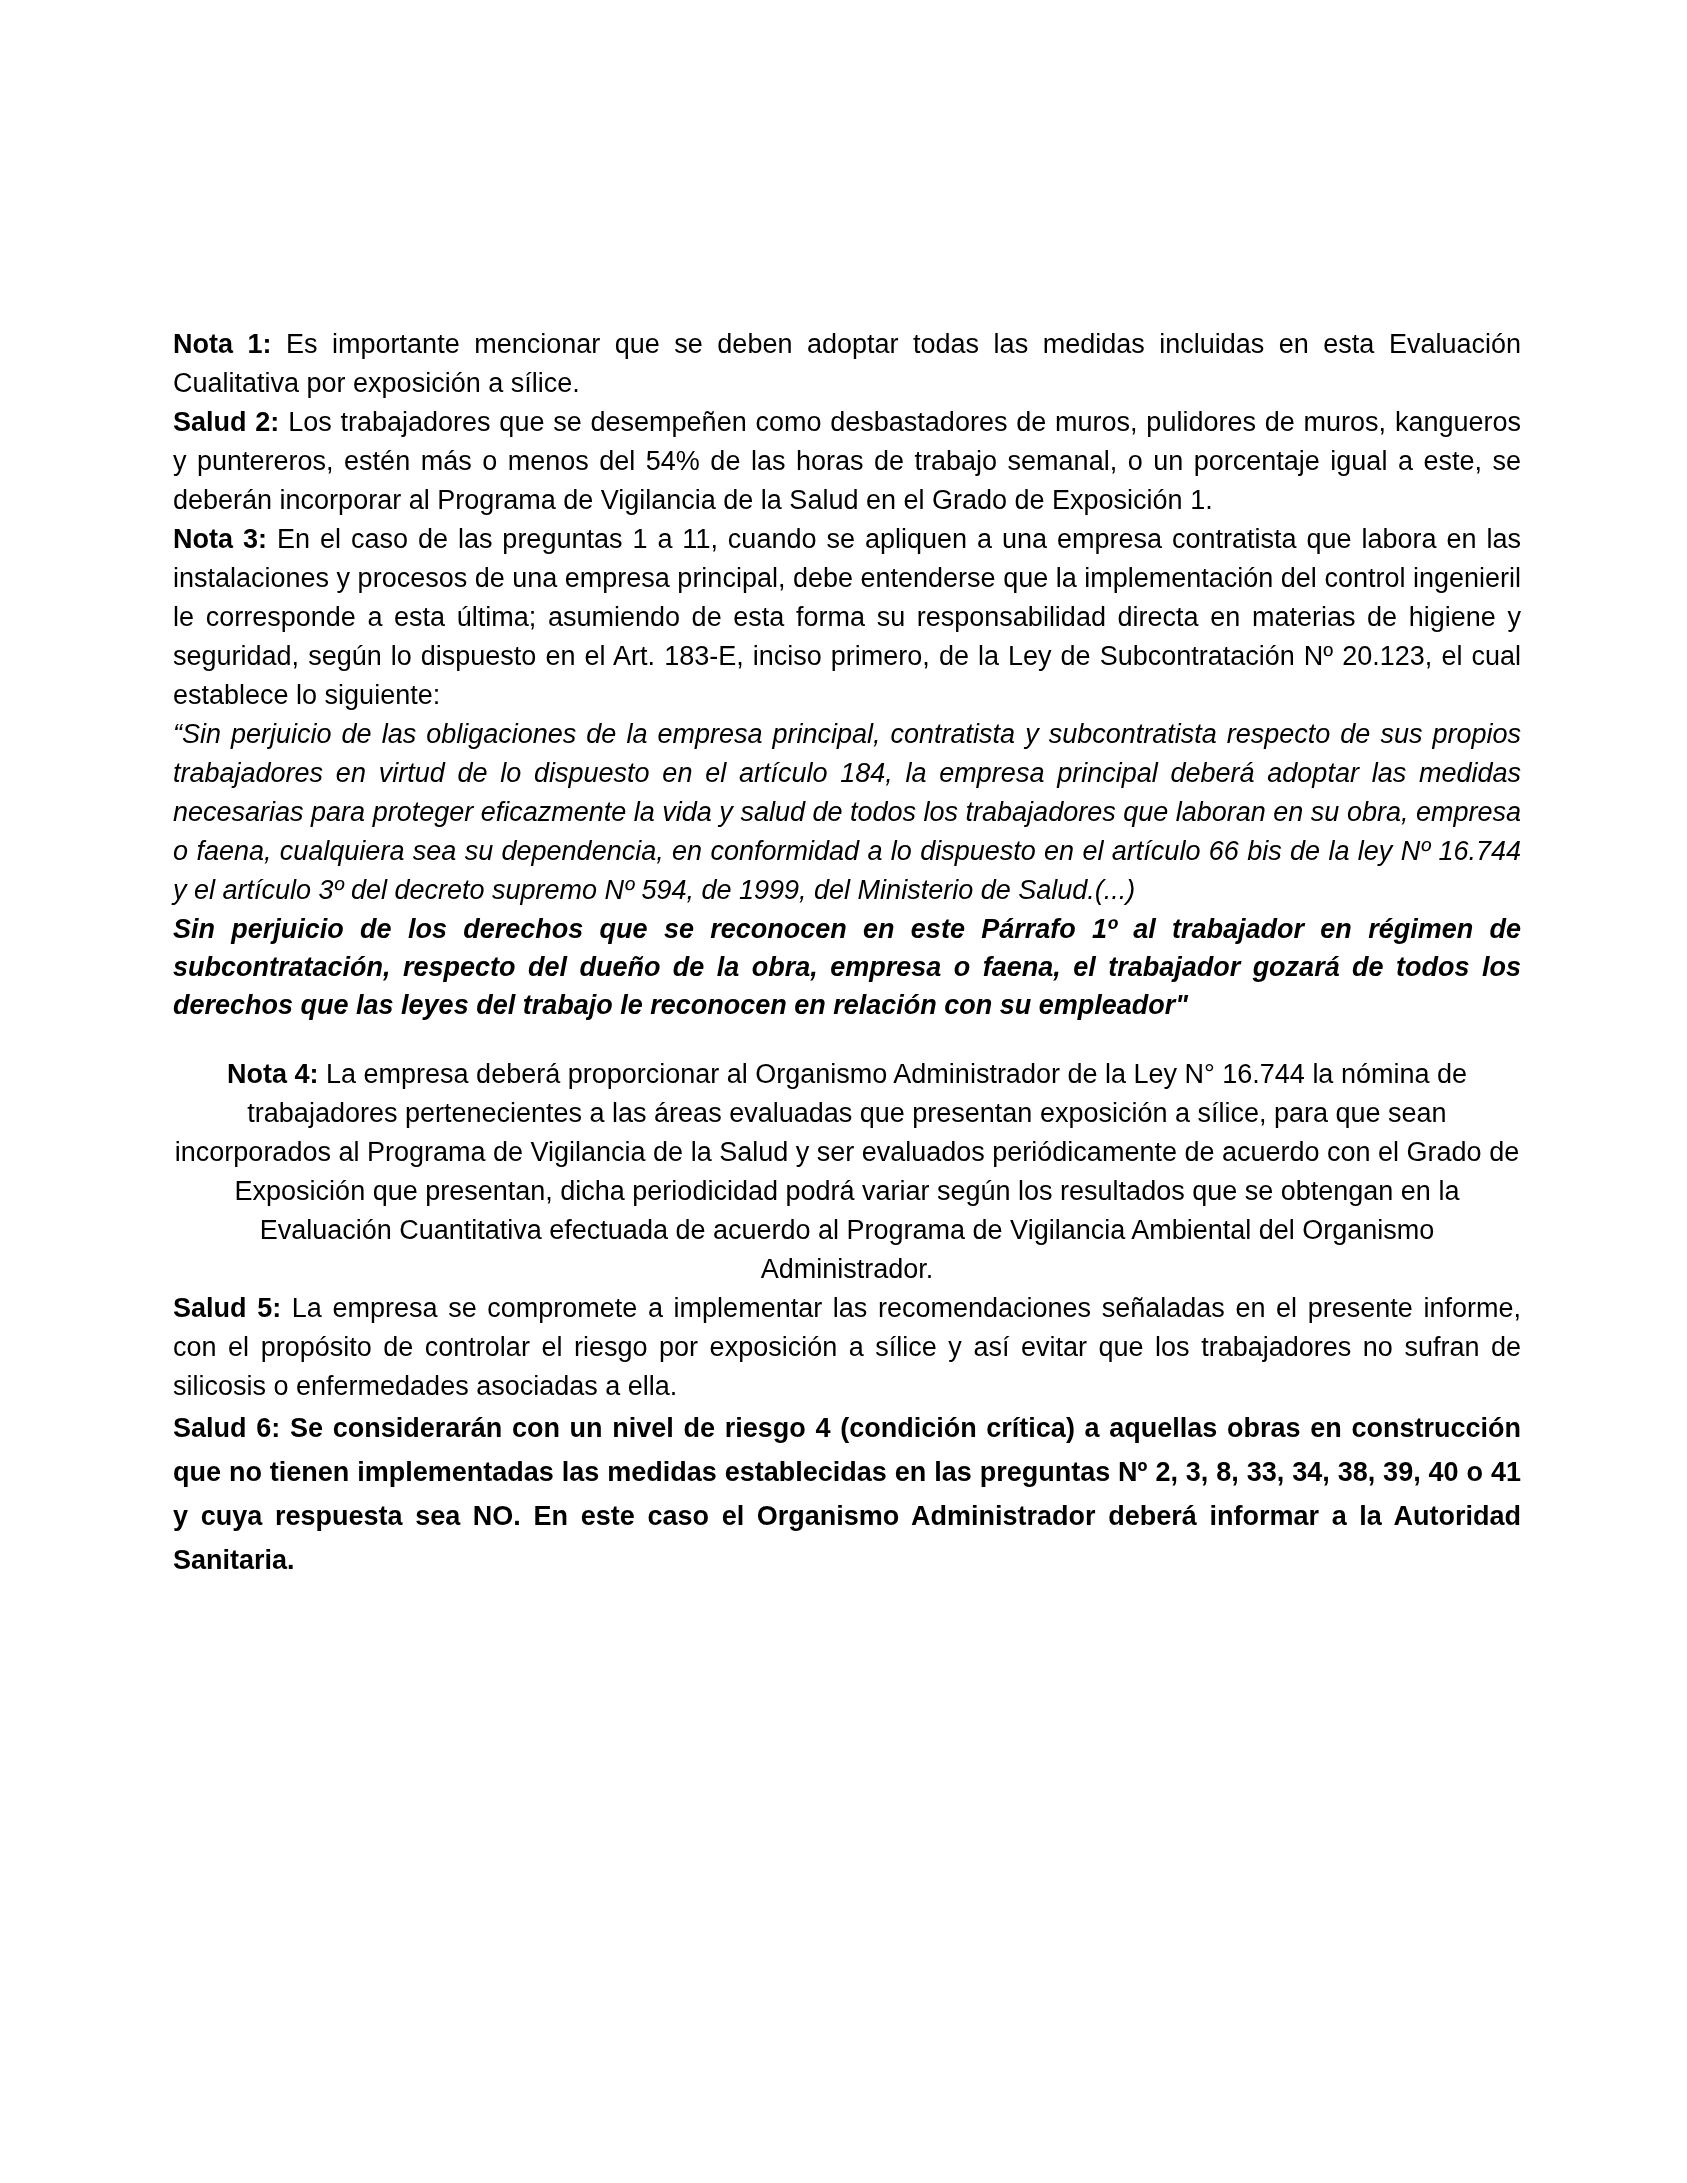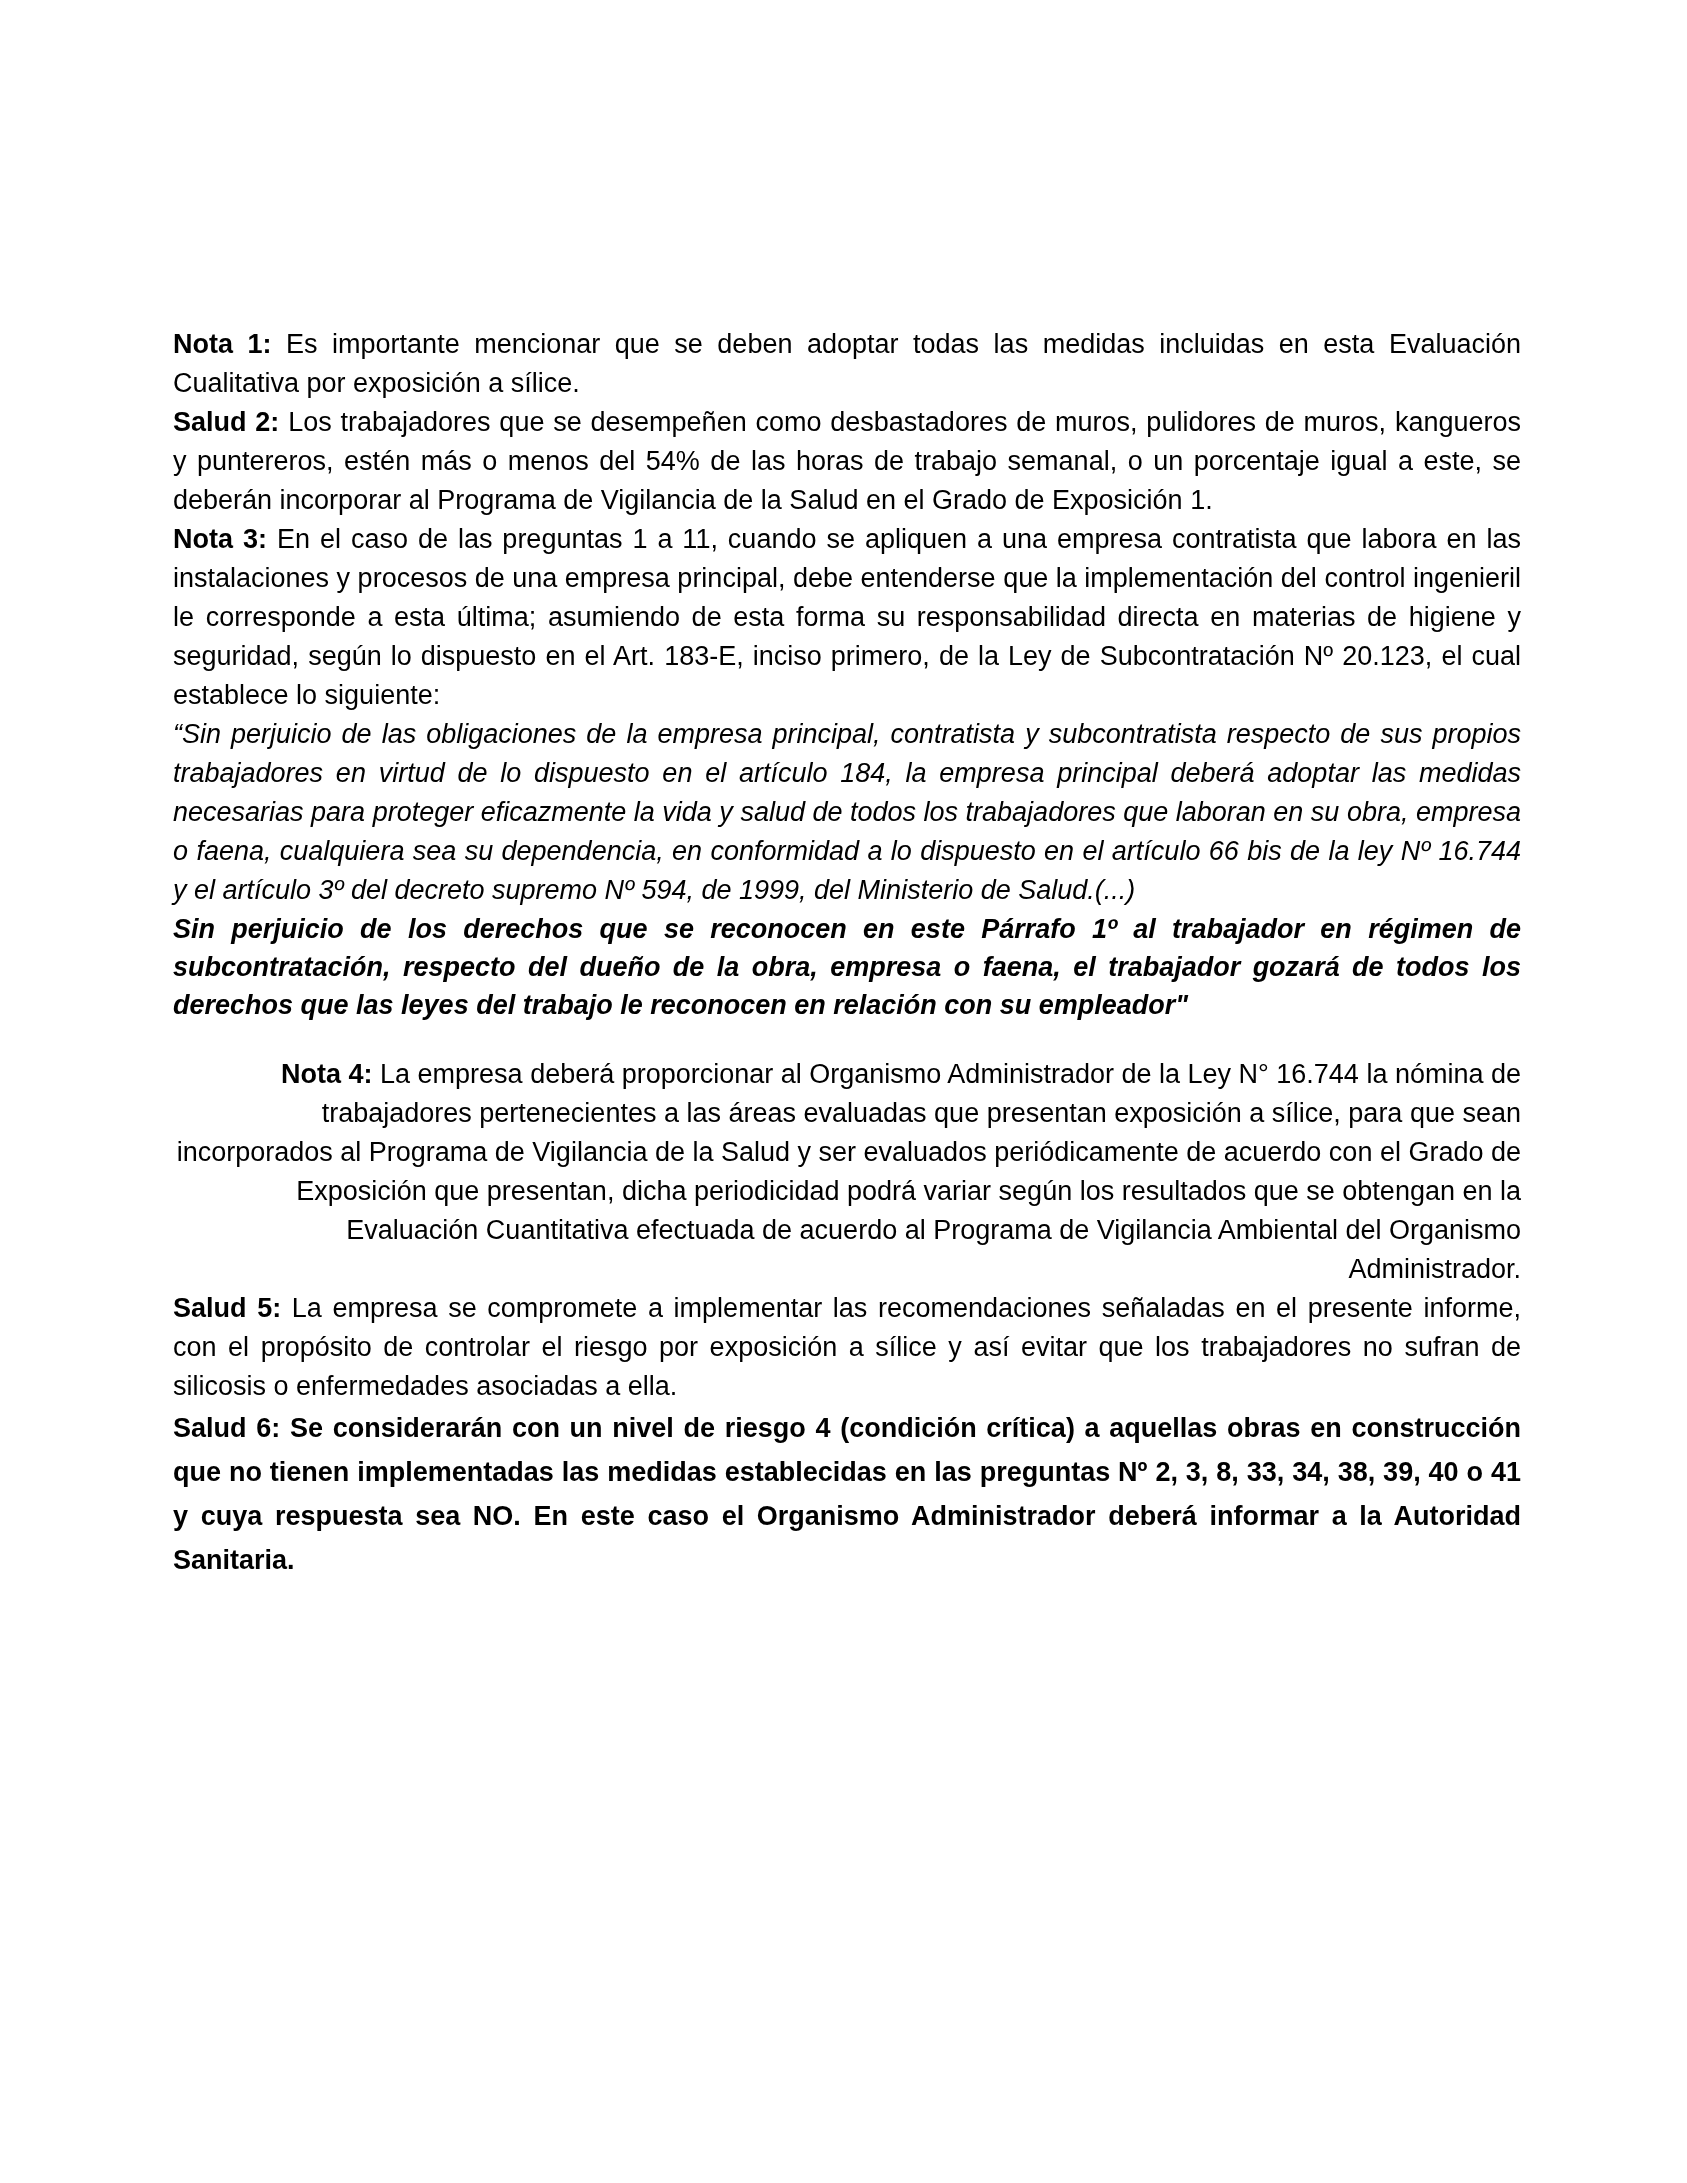--- a/index.html
+++ b/index.html
@@ -21,21 +21,21 @@
     left: 173px;
     top: 311px;
     width: 1348px;
     font-size: 27px;
     line-height: 39px;
     margin-top: 14px;
   }
   .para {
     margin: 0;
     padding: 0;
-    text-align: right;
+    text-align: center;
   }
   .justify {
     text-align: justify;
   }
   .bold {
     font-weight: bold;
   }
   .quote {
     font-style: italic;
   }

